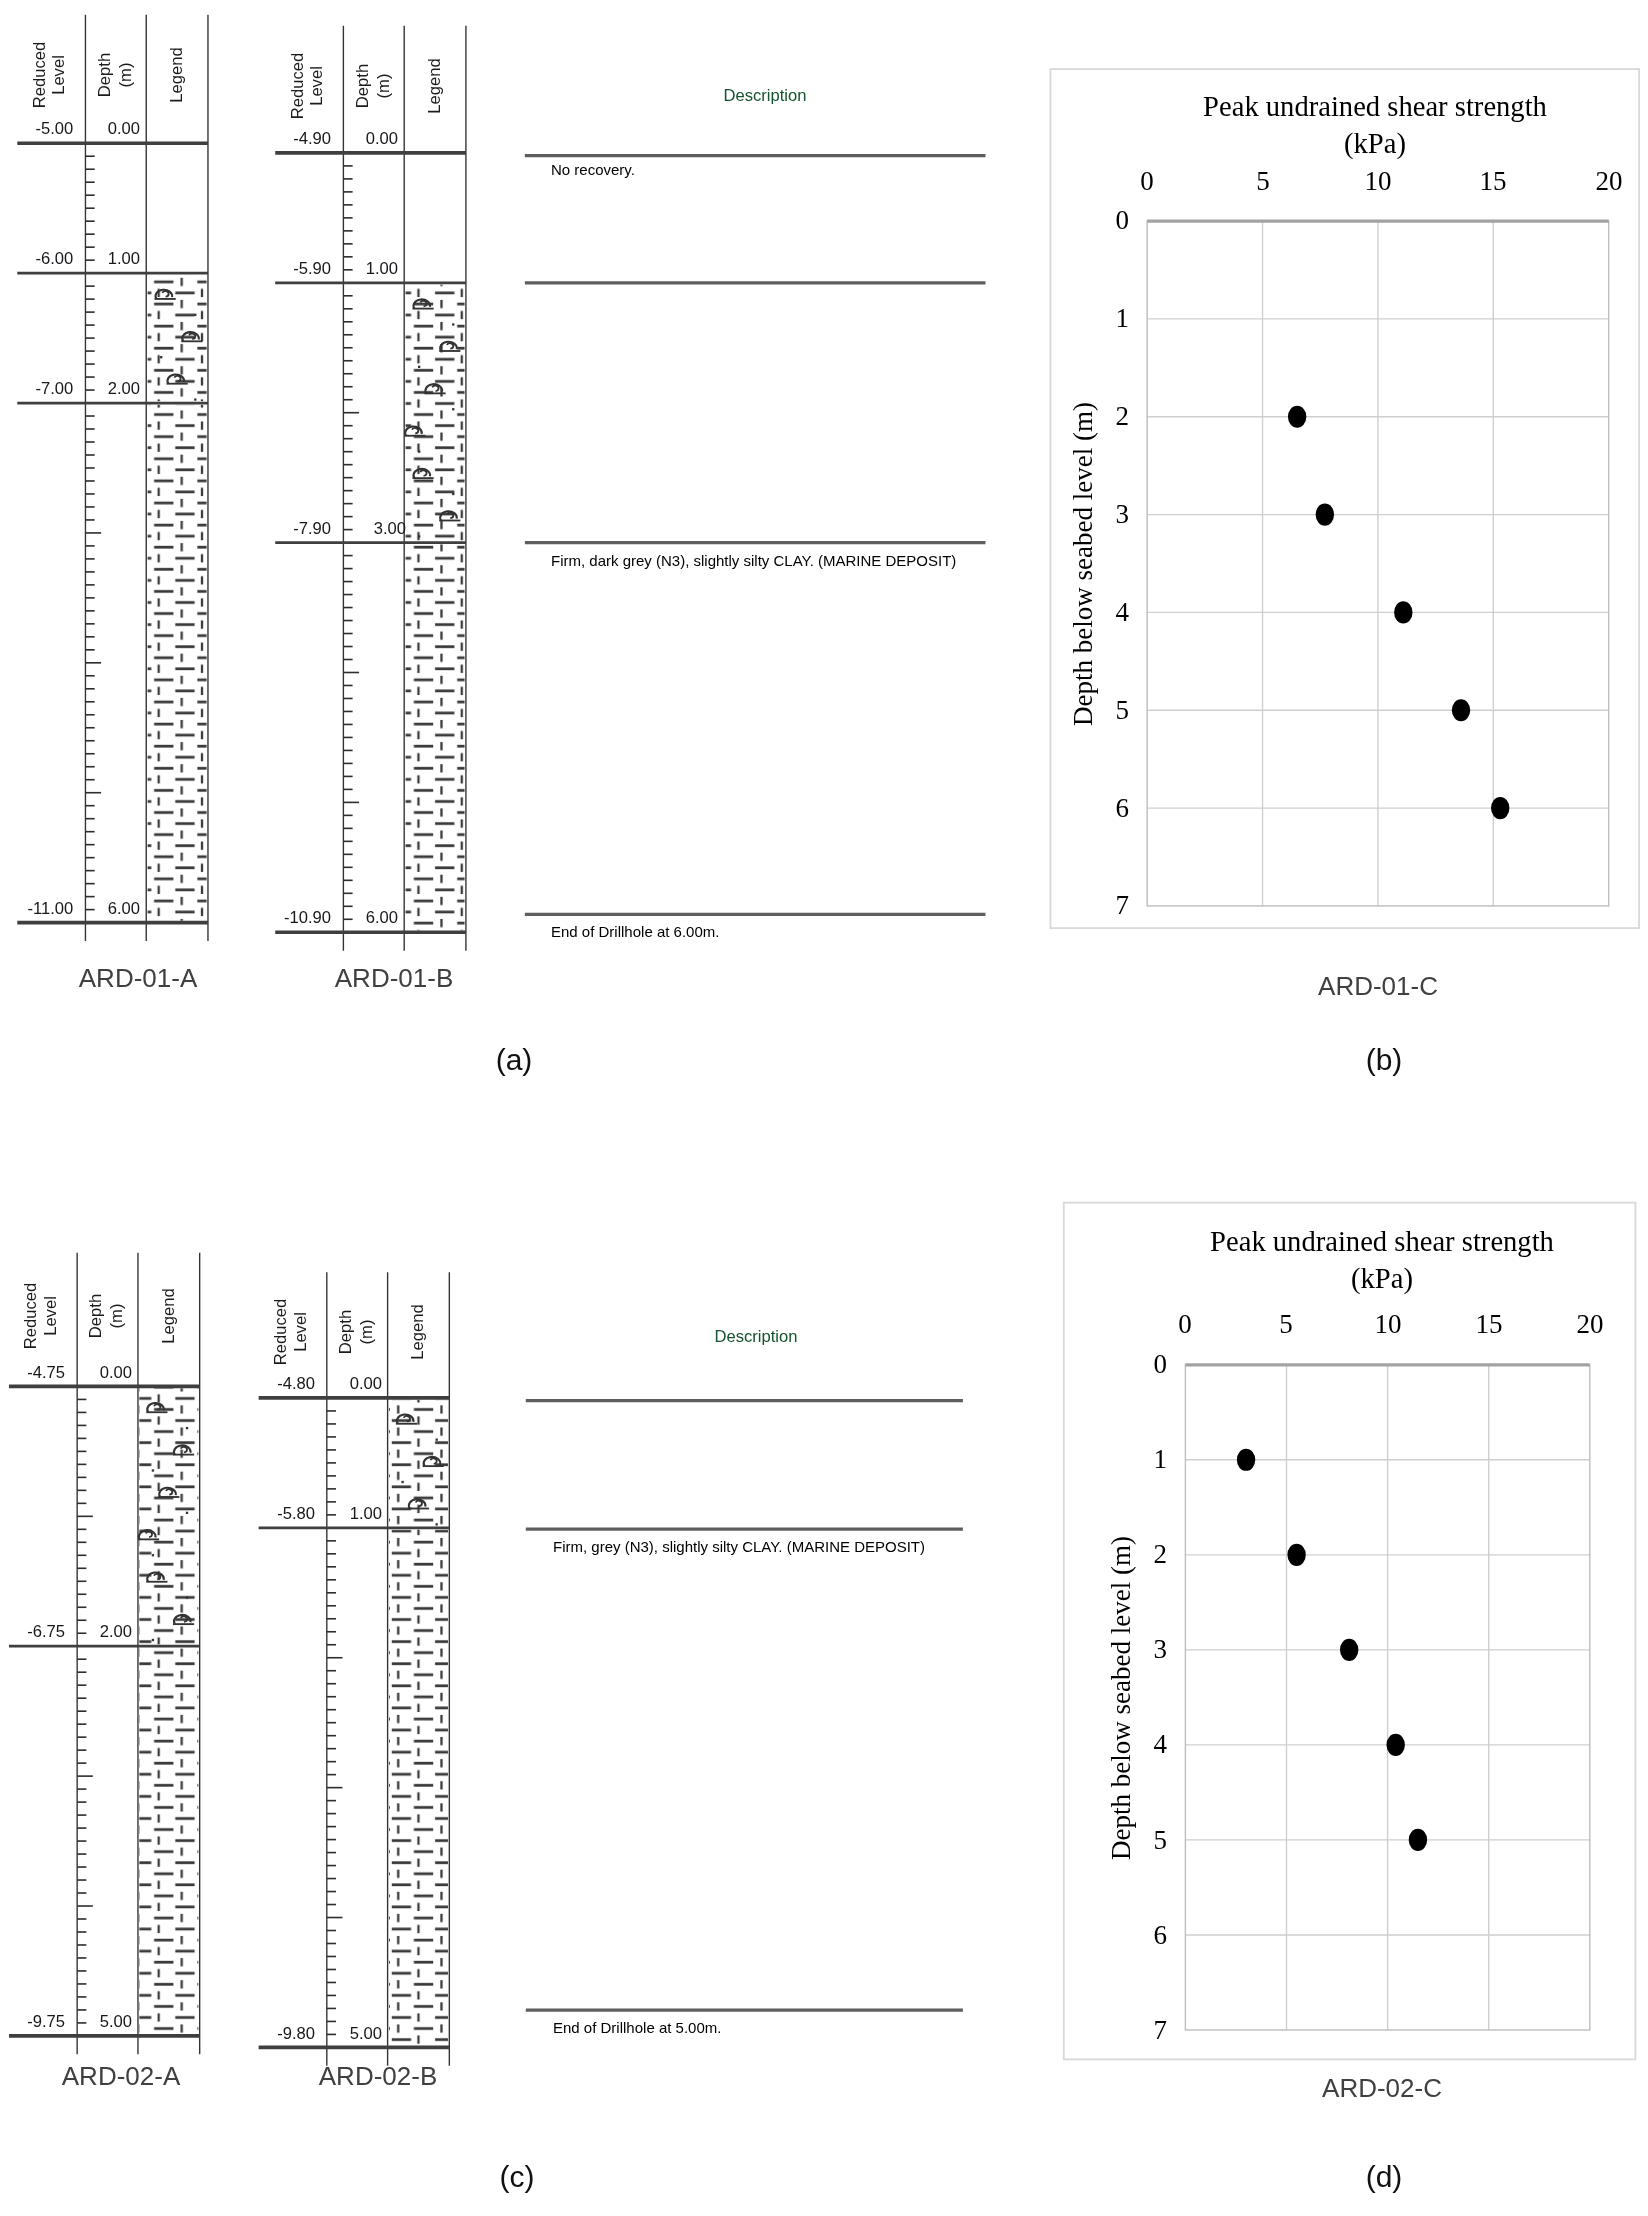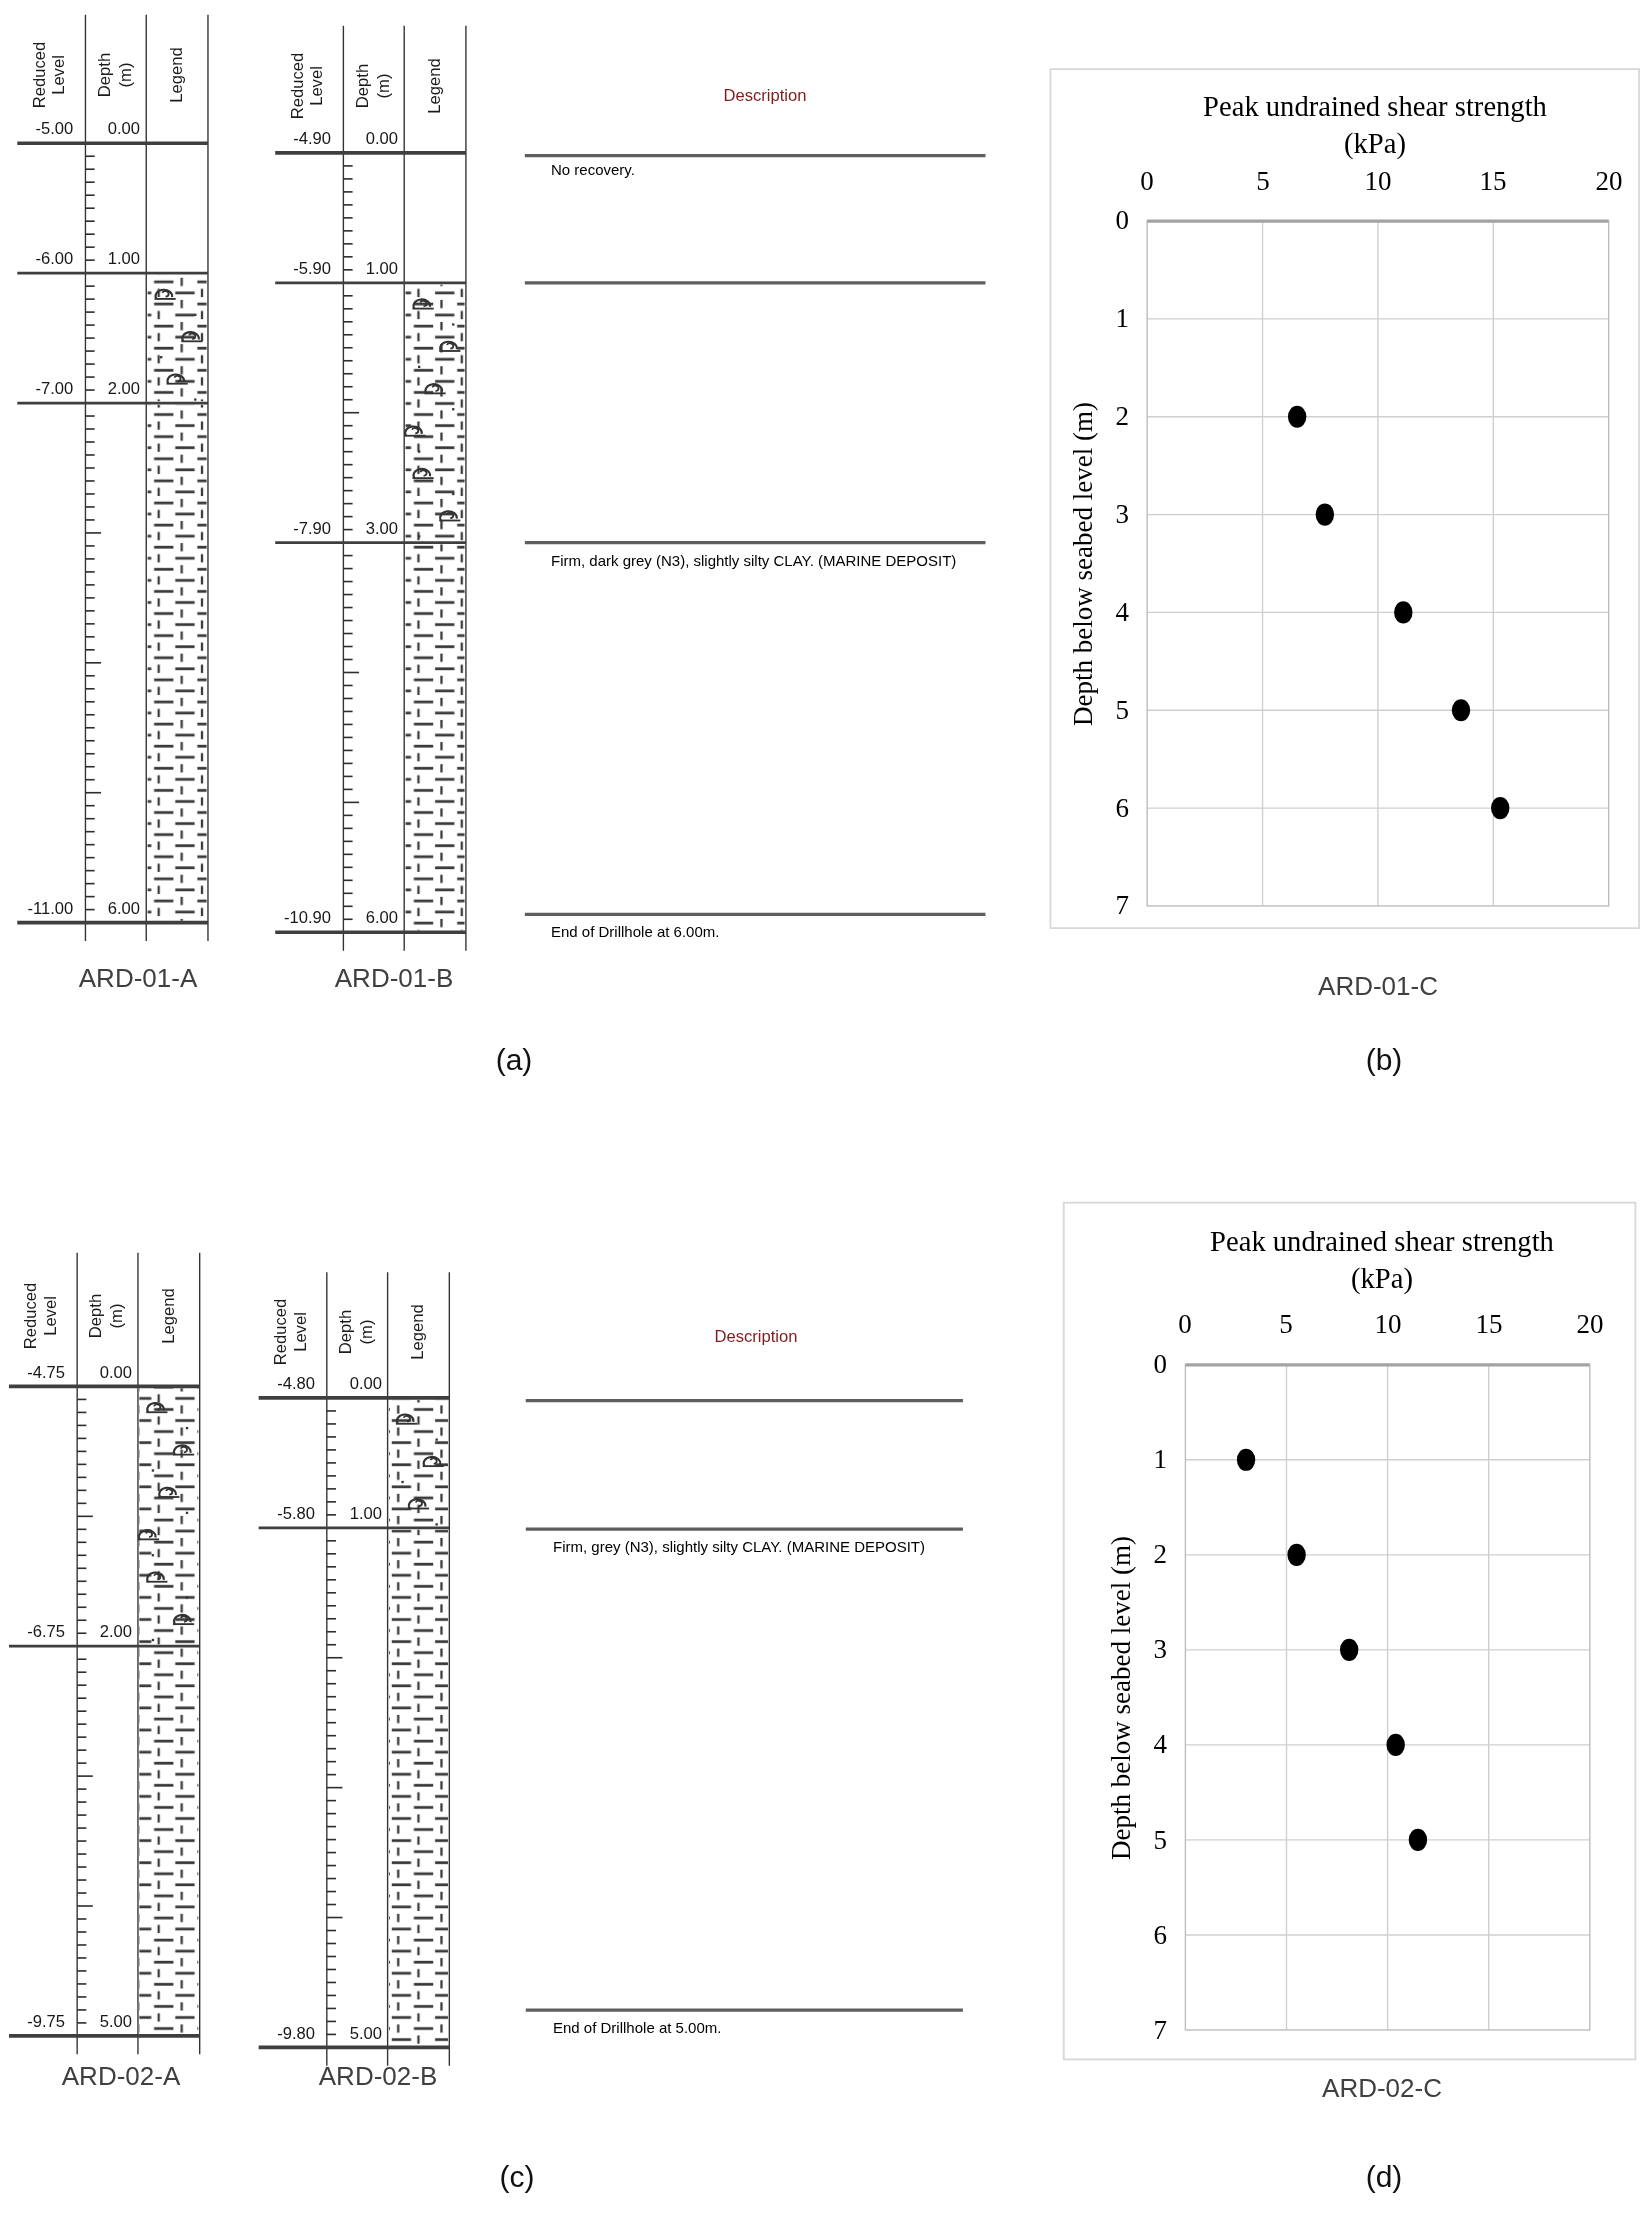--- a/index.html
+++ b/index.html
@@ -4,21 +4,21 @@
 <style>
   html,body{margin:0;padding:0;background:#fff;}
   #root{position:relative;width:1649px;height:2216px;background:#ffffff;overflow:hidden;
         font-family:"Liberation Sans","DejaVu Sans",sans-serif;color:#161616;}
   #gfx{position:absolute;left:0;top:0;}
   .abs{position:absolute;}
   .ctr{transform:translate(-50%,-50%);white-space:nowrap;}
   .rot{transform:translate(-50%,-50%) rotate(-90deg);white-space:nowrap;}
   .sans{font-family:"Liberation Sans","DejaVu Sans",sans-serif;}
   .serif{font-family:"Liberation Serif","DejaVu Serif",serif;}
-  .desc-title{font-size:16.6px;color:#7f1d1d;}
+  .desc-title{font-size:16.6px;color:#14532d;}
   .desc-text{font-size:15px;line-height:19px;color:#000000;width:428px;}
   .chart-title{font-size:28.6px;color:#000;}
   .tick-label{font-size:27px;color:#000;}
   .y-title{font-size:27px;color:#000;}
   .log-label{font-size:26px;color:#404040;}
   .fig-caption{font-size:30px;color:#111;}
   .hdr{font-size:16.6px;color:#1c1c1c;}
   .val{position:absolute;font-size:16.6px;line-height:18.4px;color:#18181c;text-align:right;}
 </style>
 </head>
@@ -433,21 +433,21 @@
     <div class="abs rot hdr sans" style="left: 40px; top: 75px;">Reduced</div>
     <div class="abs rot hdr sans" style="left: 59px; top: 75px;">Level</div>
     <div class="abs rot hdr sans" style="left: 105px; top: 75px;">Depth</div>
     <div class="abs rot hdr sans" style="left: 126px; top: 75px;">(m)</div>
     <div class="abs rot hdr sans" style="left: 177px; top: 75px;">Legend</div>
     <div class="val sans" style="left: 248px; top: 130px; width: 83px;">-4.90</div>
     <div class="val sans" style="left: 329px; top: 130px; width: 69px;">0.00</div>
     <div class="val sans" style="left: 248px; top: 260px; width: 83px;">-5.90</div>
     <div class="val sans" style="left: 329px; top: 260px; width: 69px;">1.00</div>
     <div class="val sans" style="left: 248px; top: 520px; width: 83px;">-7.90</div>
-    <div class="val sans" style="left: 329px; top: 520px; width: 69px;">3.00</div>
+    <div class="val sans" style="left: 337px; top: 520px; width: 69px;">3.00</div>
     <div class="val sans" style="left: 248px; top: 909px; width: 83px;">-10.90</div>
     <div class="val sans" style="left: 329px; top: 909px; width: 69px;">6.00</div>
     <div class="abs rot hdr sans" style="left: 298px; top: 86px;">Reduced</div>
     <div class="abs rot hdr sans" style="left: 317px; top: 86px;">Level</div>
     <div class="abs rot hdr sans" style="left: 363px; top: 86px;">Depth</div>
     <div class="abs rot hdr sans" style="left: 384px; top: 86px;">(m)</div>
     <div class="abs rot hdr sans" style="left: 435px; top: 86px;">Legend</div>
     <div class="val sans" style="left: -18px; top: 1364px; width: 83px;">-4.75</div>
     <div class="val sans" style="left: 63px; top: 1364px; width: 69px;">0.00</div>
     <div class="val sans" style="left: -18px; top: 1623px; width: 83px;">-6.75</div>

